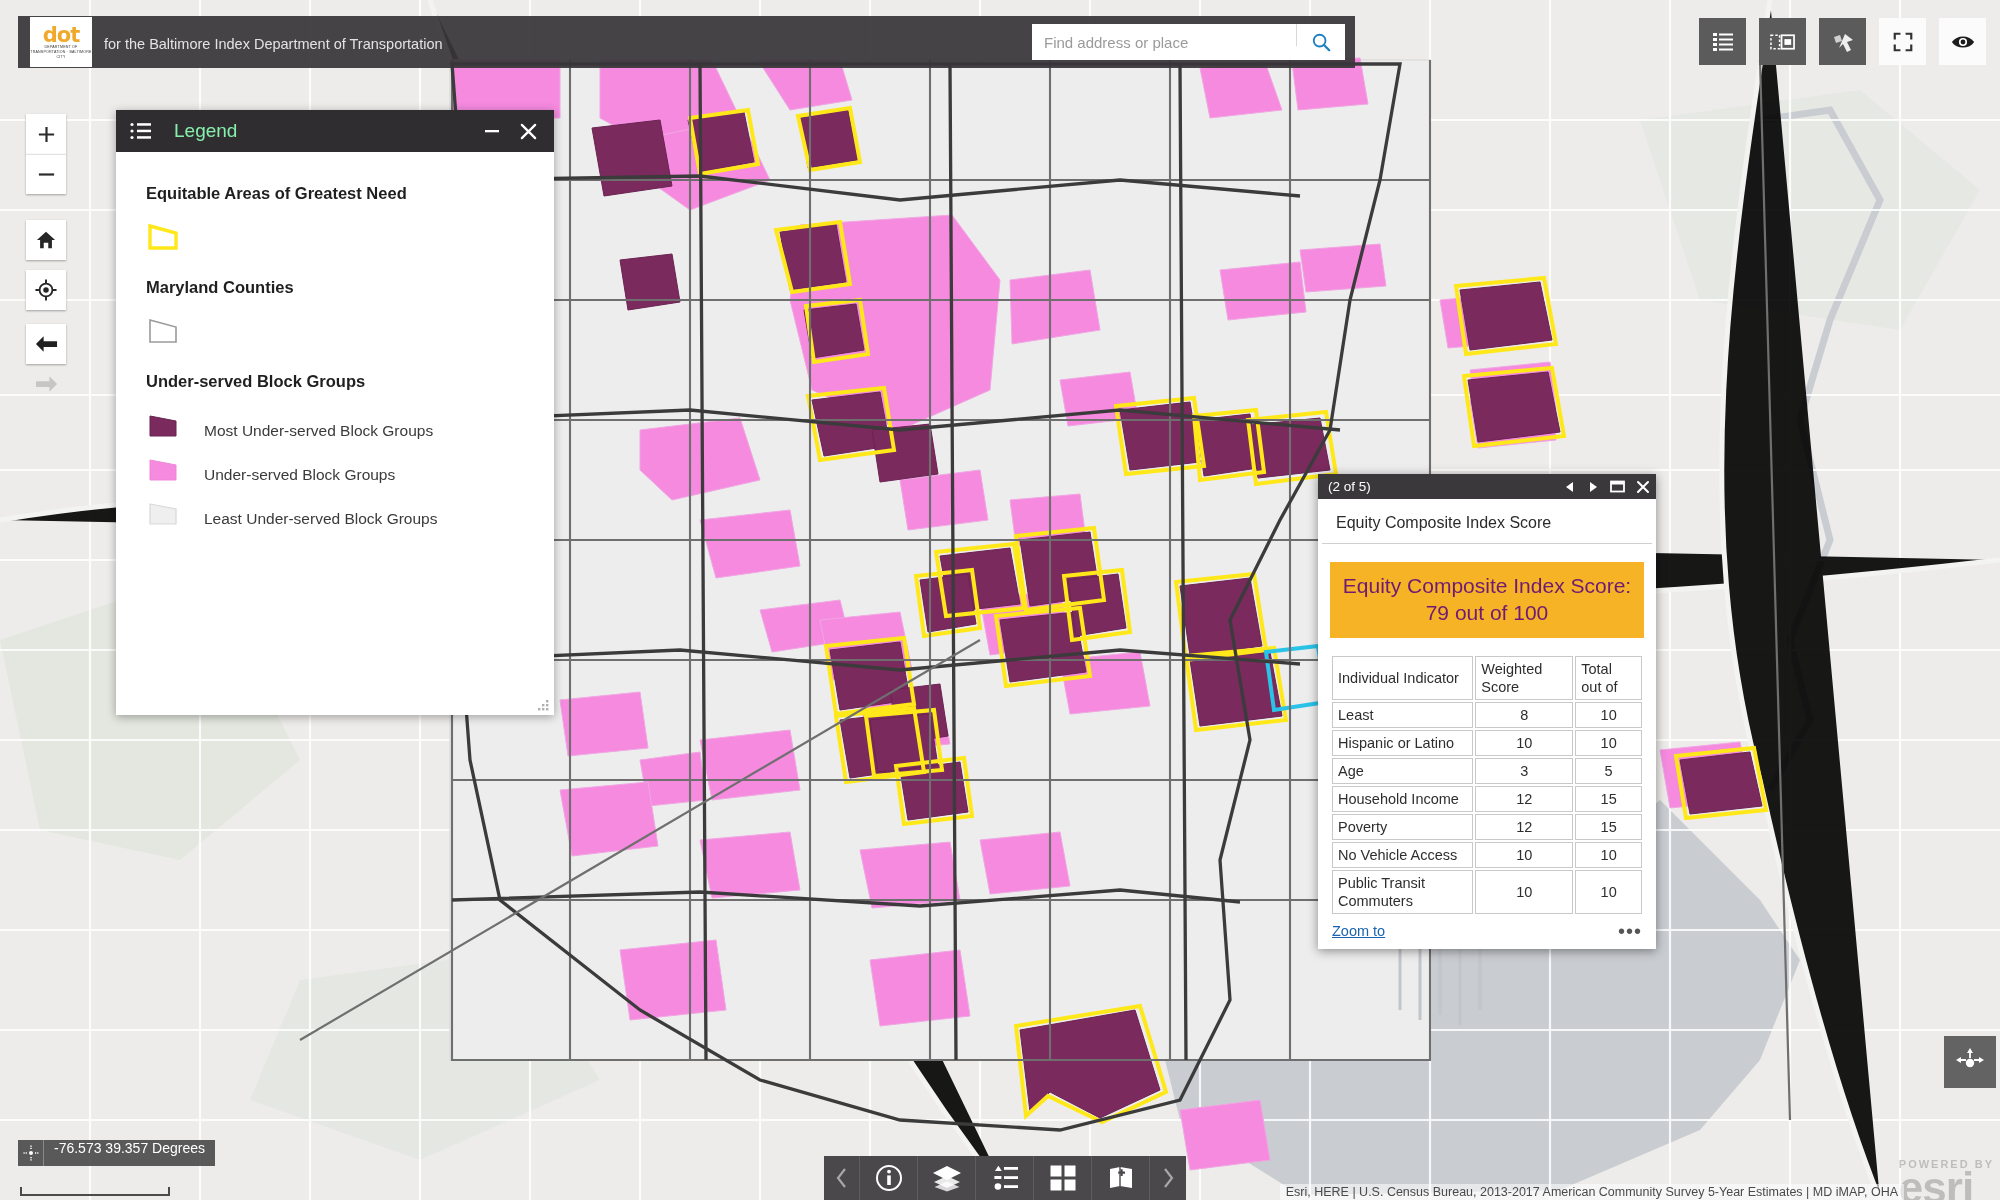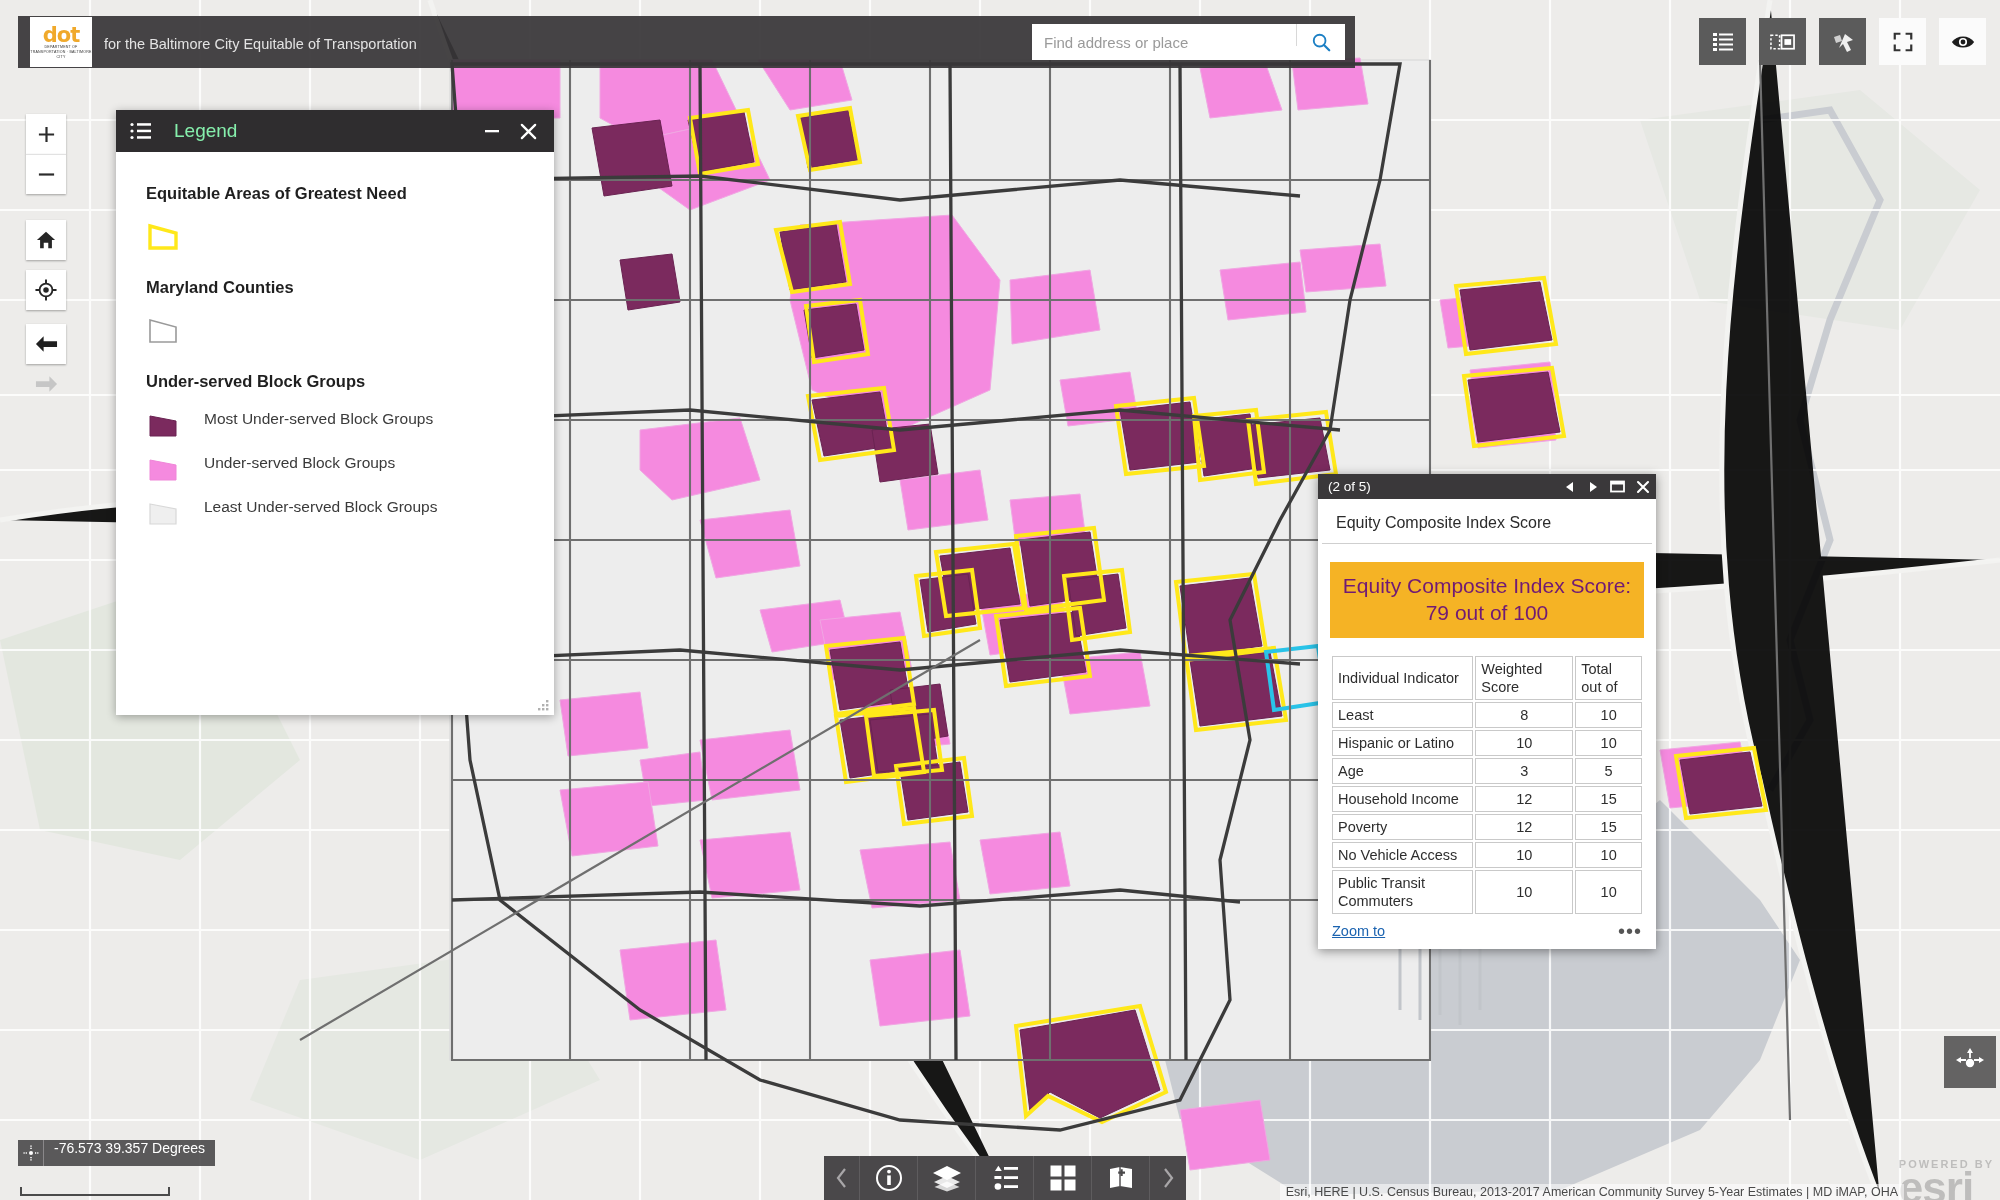--- a/index.html
+++ b/index.html
@@ -97,21 +97,21 @@
   #legend-titlebar {
     height:42px; background:#2f2d2f; display:flex; align-items:center;
     padding:0 10px 0 14px; color:#86efac;
   }
   #legend-title { font-size:19px; margin-left:22px; font-weight:400; }
   #legend-actions { margin-left:auto; display:flex; align-items:center; gap:18px; padding-right:6px; }
   .win-btn { cursor:pointer; color:#fff; display:flex; align-items:center; justify-content:center; }
   #legend-body { padding:32px 30px 0 30px; }
   .legend-group-title { font-size:16.5px; font-weight:bold; color:#1f1f1f; margin-bottom:19px; }
   .legend-group { margin-bottom:26px; }
-  .legend-row { display:flex; align-items:flex-start; margin-bottom:14px; }
+  .legend-row { display:flex; align-items:flex-end; margin-bottom:14px; }
   .swatch { width:36px; height:30px; flex:0 0 auto; }
   .legend-label { font-size:15.5px; color:#3a3a3a; margin-left:22px; }
   #legend-resize { position:absolute; right:4px; bottom:3px; width:16px; height:16px; cursor:nwse-resize; }
 
   
   #popup {
     position:absolute; left:1318px; top:474px; width:338px; z-index:42;
     background:#fff; box-shadow:0 2px 10px rgba(0,0,0,.42);
   }
   #popup-titlebar {
@@ -343,21 +343,21 @@
       <path d="M1400 940 V1010 M1420 940 V1020 M1440 940 V1015 M1460 945 V1025 M1480 945 V1010"></path>
     </g>
   </svg>
 </div>
 
 <div id="app-header">
   <div id="logo-badge">
     <span class="lg-word">dot</span>
     <span class="lg-sub">DEPARTMENT OF TRANSPORTATION · BALTIMORE CITY</span>
   </div>
-  <div id="app-subtitle">for the Baltimore City Equitable of Transportation</div>
+  <div id="app-subtitle">for the Baltimore Index Department of Transportation</div>
   <div id="search-wrap">
     <input id="search-input" type="text" placeholder="Find address or place" style="">
     <div id="search-divider"></div>
     <button id="search-btn">
       <svg width="22" height="22" viewBox="0 0 24 24">
         <circle cx="10.5" cy="10.5" r="6.4" fill="none" stroke="#1b7fc4" stroke-width="2"></circle>
         <line x1="15.2" y1="15.2" x2="21" y2="21" stroke="#1b7fc4" stroke-width="2.4" stroke-linecap="round"></line>
       </svg>
     </button>
   </div>

